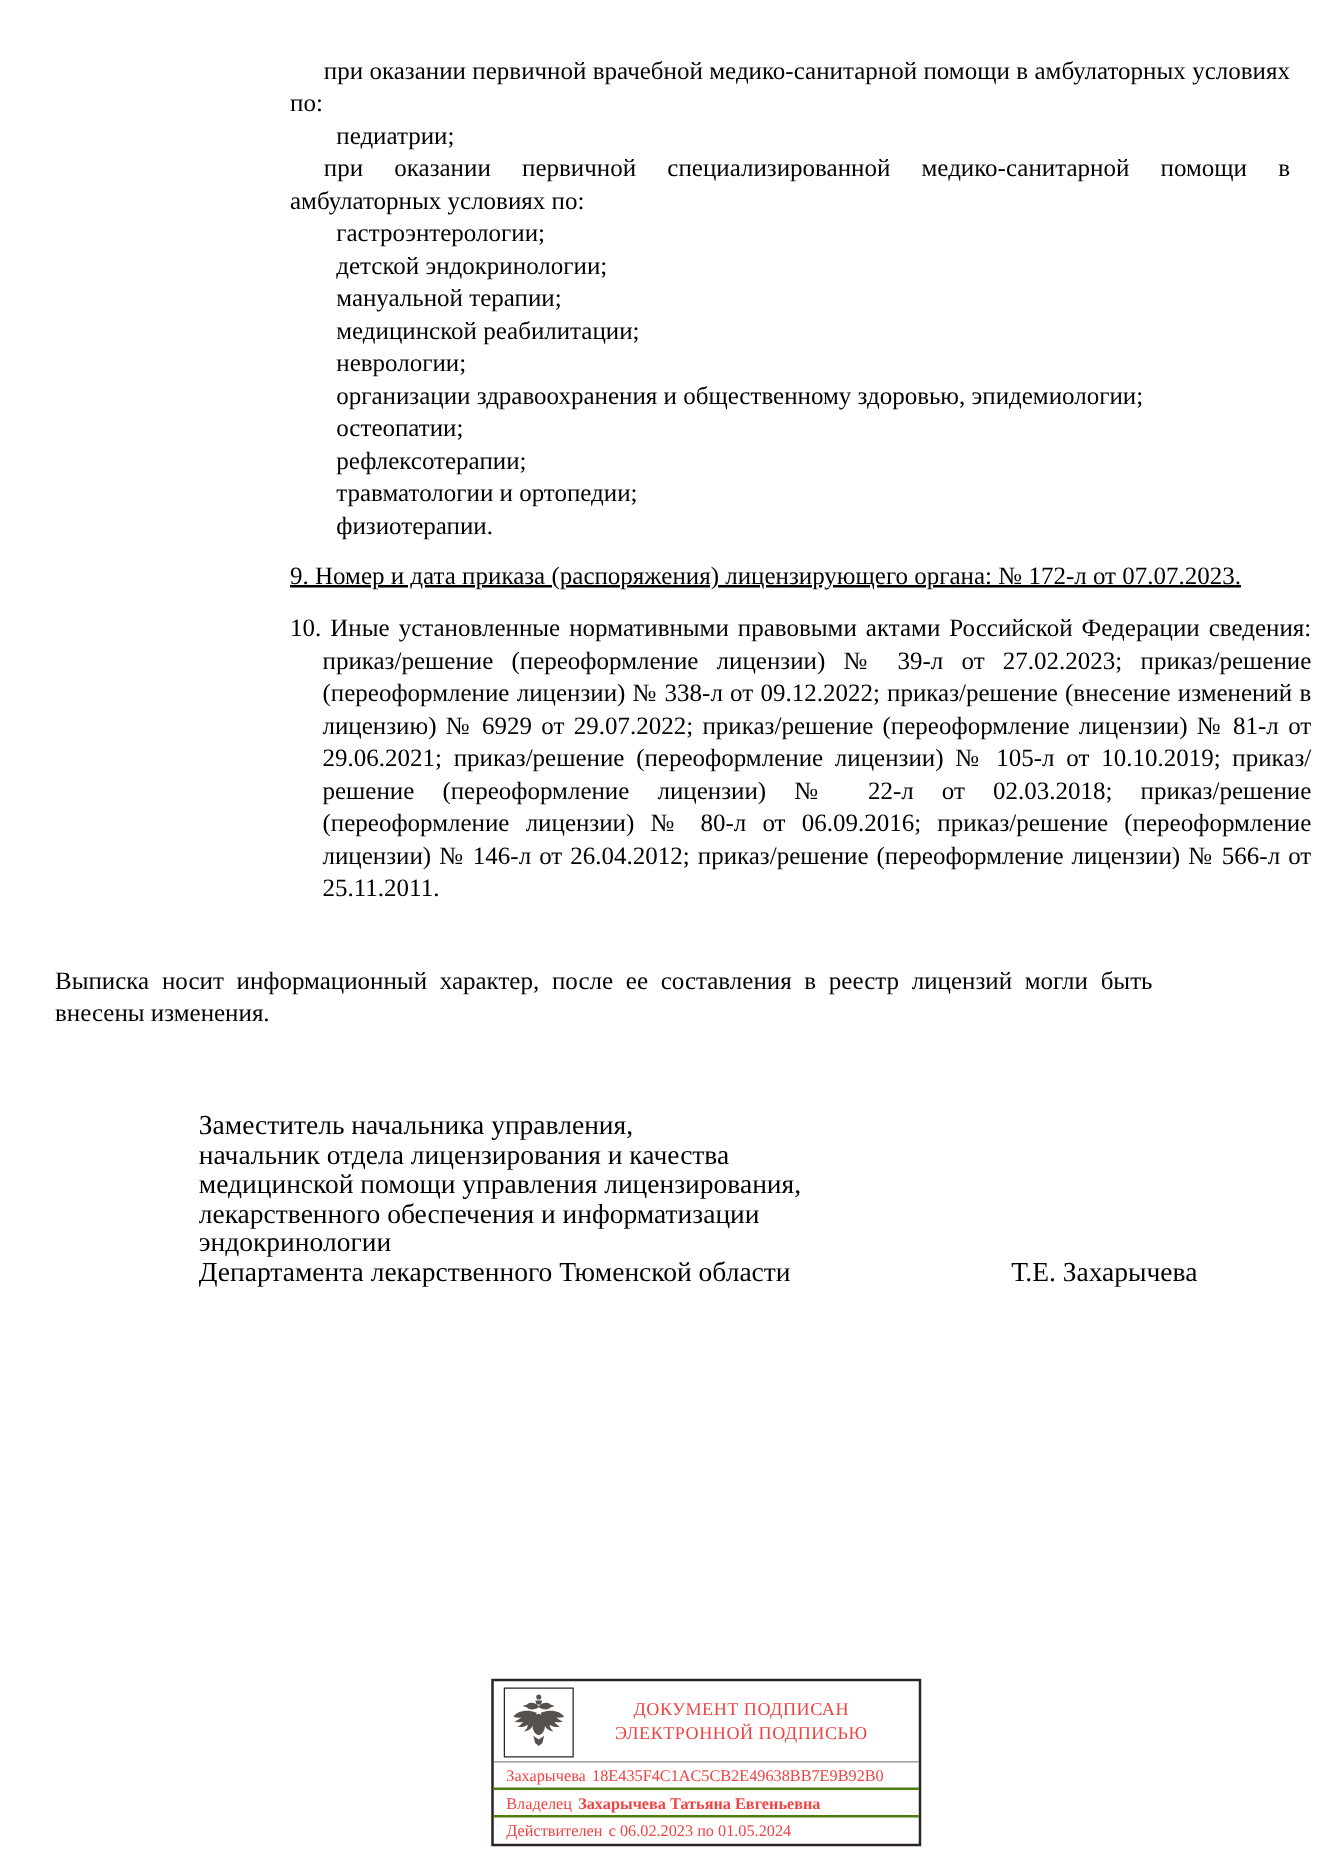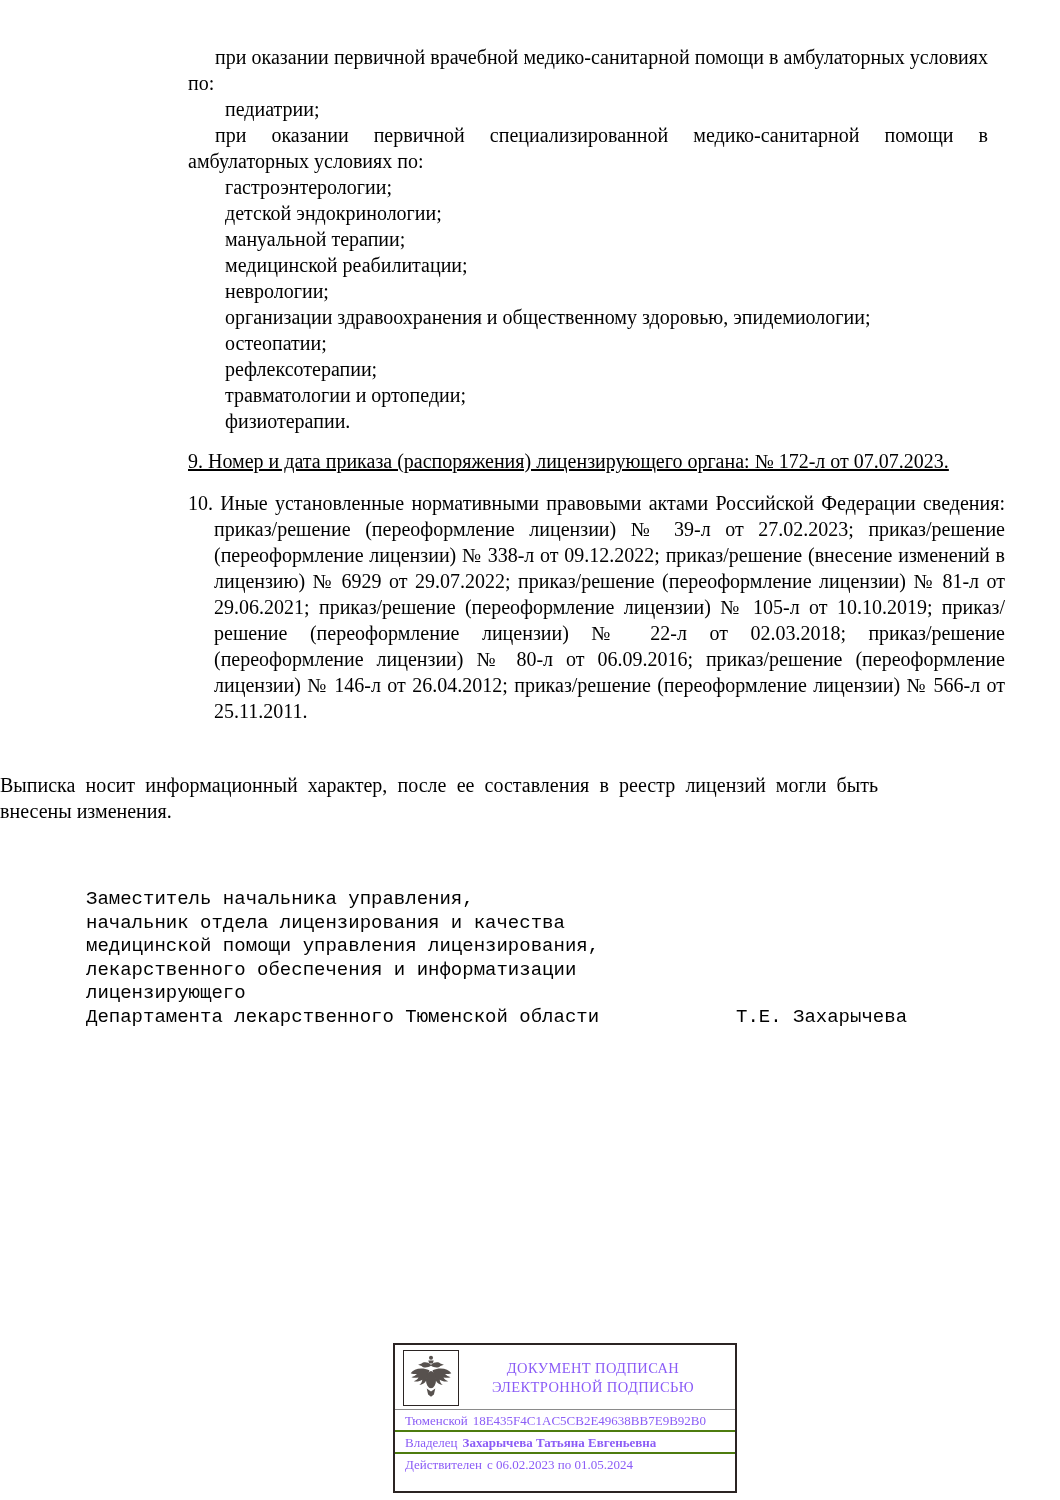--- a/index.html
+++ b/index.html
@@ -6,20 +6,21 @@
   html,body { background:#ffffff; }
   .page {
     position:relative;
     width:1060px;
     height:1500px;
     background:#ffffff;
     color:#000000;
     font-family:"Liberation Serif","DejaVu Serif",serif;
     font-size:20px;
     overflow:hidden;
+    padding-left:44px;
   }
   .flow { padding-top:44px; }
   .para {
     margin-left:188px;
     width:800px;
     text-align:justify;
     text-indent:27px;
     line-height:26px;
   }
   .list-item {
@@ -41,37 +42,36 @@
     line-height:26px;
     margin-top:16px;
   }
   .note {
     width:878px;
     line-height:26px;
     margin-top:48px;
     text-align:justify;
   }
   .sig {
-    margin-left:86px;
+    margin-left:115px;
     margin-top:64px;
-    font-size:19px;
+    font-size:22px;
     line-height:23.5px;
-    font-family:Liberation Mono, monospace;
   }
   .sig-row { display:flex; width:840px; }
   .sig-row .pos { flex:0 0 650px; }
   .stamp {
     position:absolute;
     left:393px;
     top:1343px;
     width:344px;
-    height:150px;
+    height:134px;
     border:2px solid #2b2423;
     background:#ffffff;
-    color:#8b5cf6;
+    color:#ef4444;
   }
   .stamp-top {
     display:flex;
     align-items:center;
     height:64px;
     padding:5px 8px 3px 8px;
   }
   .emblem {
     width:56px;
     height:56px;
@@ -123,21 +123,21 @@
 
     <p class="item10">10. Иные установленные нормативными правовыми актами Российской Федерации сведения: приказ/решение (переоформление лицензии) № 39-л от 27.02.2023; приказ/решение (переоформление лицензии) № 338-л от 09.12.2022; приказ/решение (внесение изменений в лицензию) № 6929 от 29.07.2022; приказ/решение (переоформление лицензии) № 81-л от 29.06.2021; приказ/решение (переоформление лицензии) № 105-л от 10.10.2019; приказ/решение (переоформление лицензии) № 22-л от 02.03.2018; приказ/решение (переоформление лицензии) № 80-л от 06.09.2016; приказ/решение (переоформление лицензии) № 146-л от 26.04.2012; приказ/решение (переоформление лицензии) № 566-л от 25.11.2011.</p>
 
     <p class="note">Выписка носит информационный характер, после ее составления в реестр лицензий могли быть внесены изменения.</p>
 
     <div class="sig">
       <div>Заместитель начальника управления,</div>
       <div>начальник отдела лицензирования и качества</div>
       <div>медицинской помощи управления лицензирования,</div>
       <div>лекарственного обеспечения и информатизации</div>
-      <div>лицензирующего</div>
+      <div>эндокринологии</div>
       <div class="sig-row">
         <span class="pos">Департамента лекарственного Тюменской области</span>
         <span>Т.Е. Захарычева</span>
       </div>
     </div>
 
   </div>
 
   <div class="stamp">
     <div class="stamp-top">
@@ -155,21 +155,21 @@
           </g>
         </svg>
       </div>
       <div class="stamp-title">
         <div>ДОКУМЕНТ ПОДПИСАН</div>
         <div>ЭЛЕКТРОННОЙ ПОДПИСЬЮ</div>
       </div>
     </div>
     <div class="stamp-rows">
       <div class="stamp-row">
-        <span class="lbl">Тюменской</span><span>18E435F4C1AC5CB2E49638BB7E9B92B0</span>
+        <span class="lbl">Захарычева</span><span>18E435F4C1AC5CB2E49638BB7E9B92B0</span>
       </div>
       <div class="stamp-row">
         <span class="lbl">Владелец</span><span class="bold">Захарычева Татьяна Евгеньевна</span>
       </div>
       <div class="stamp-row">
         <span class="lbl">Действителен</span><span>с 06.02.2023 по 01.05.2024</span>
       </div>
     </div>
   </div>
 </div>

